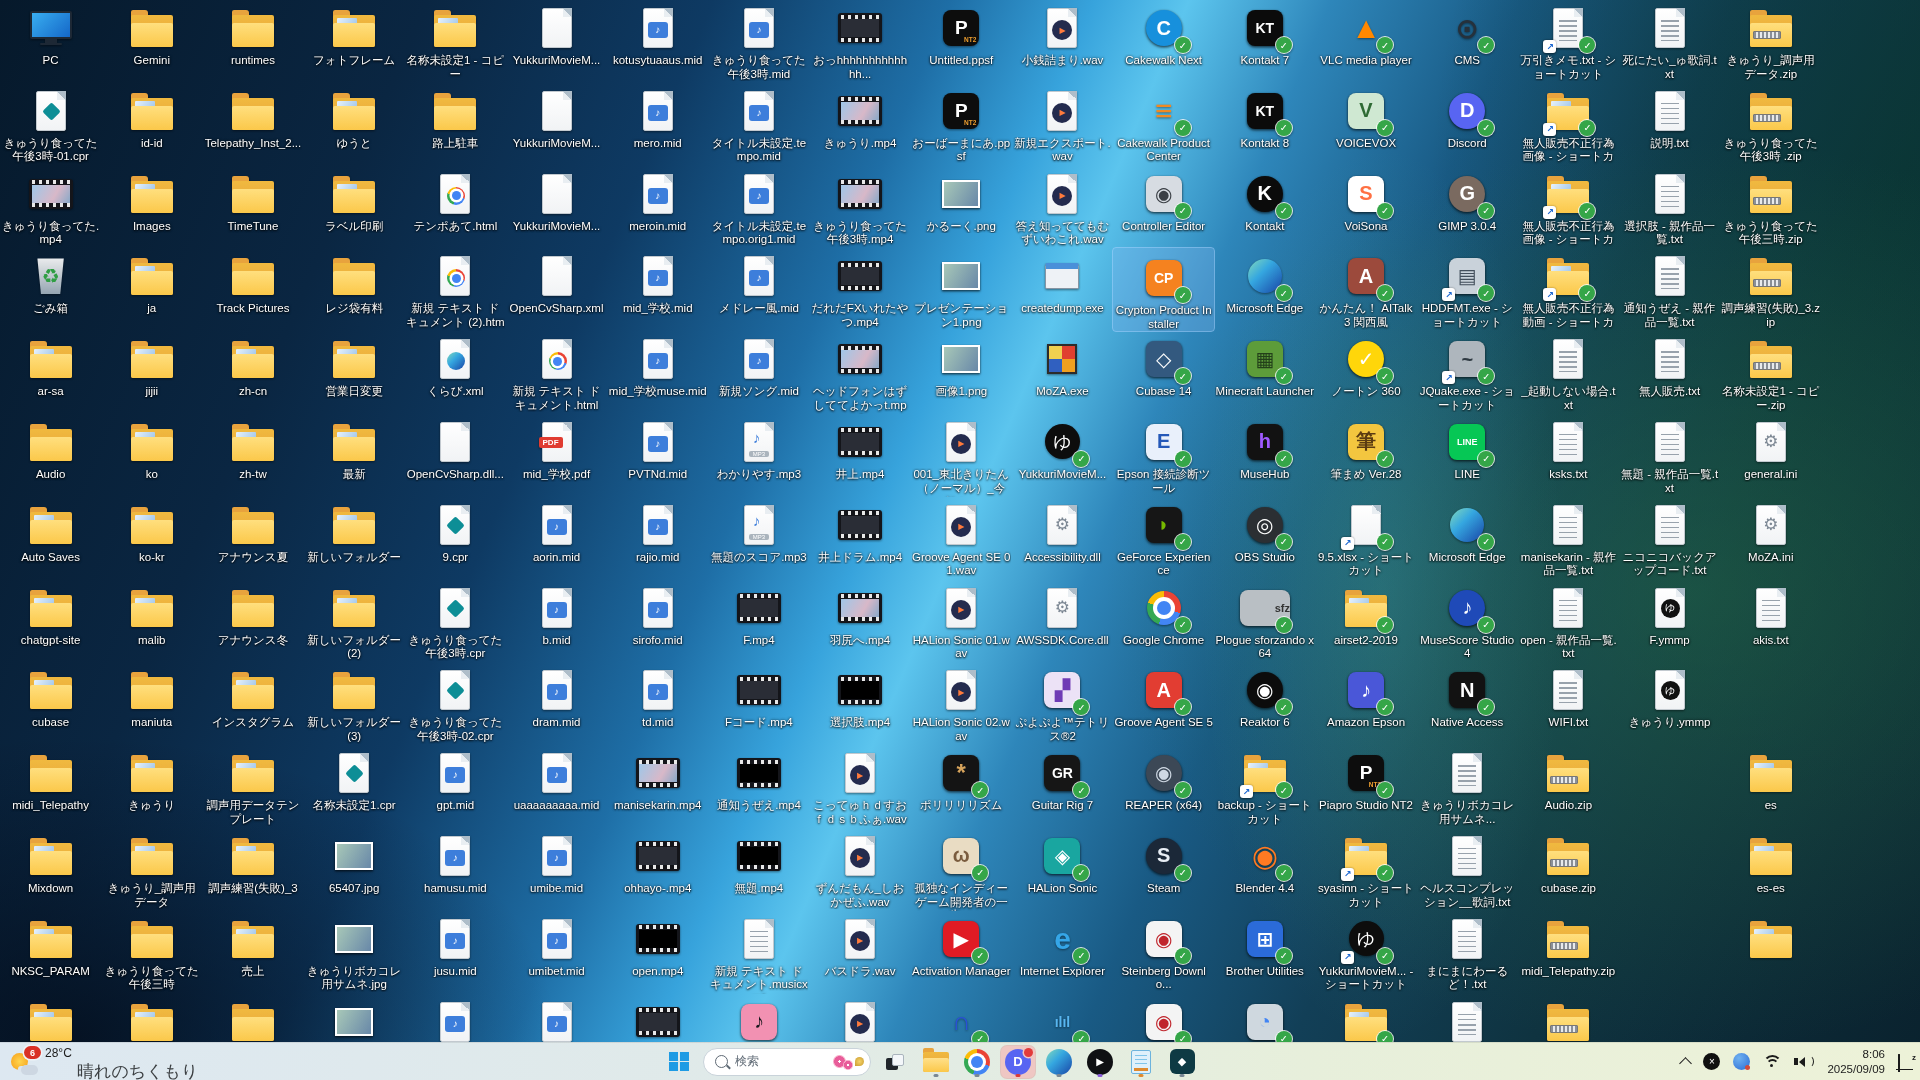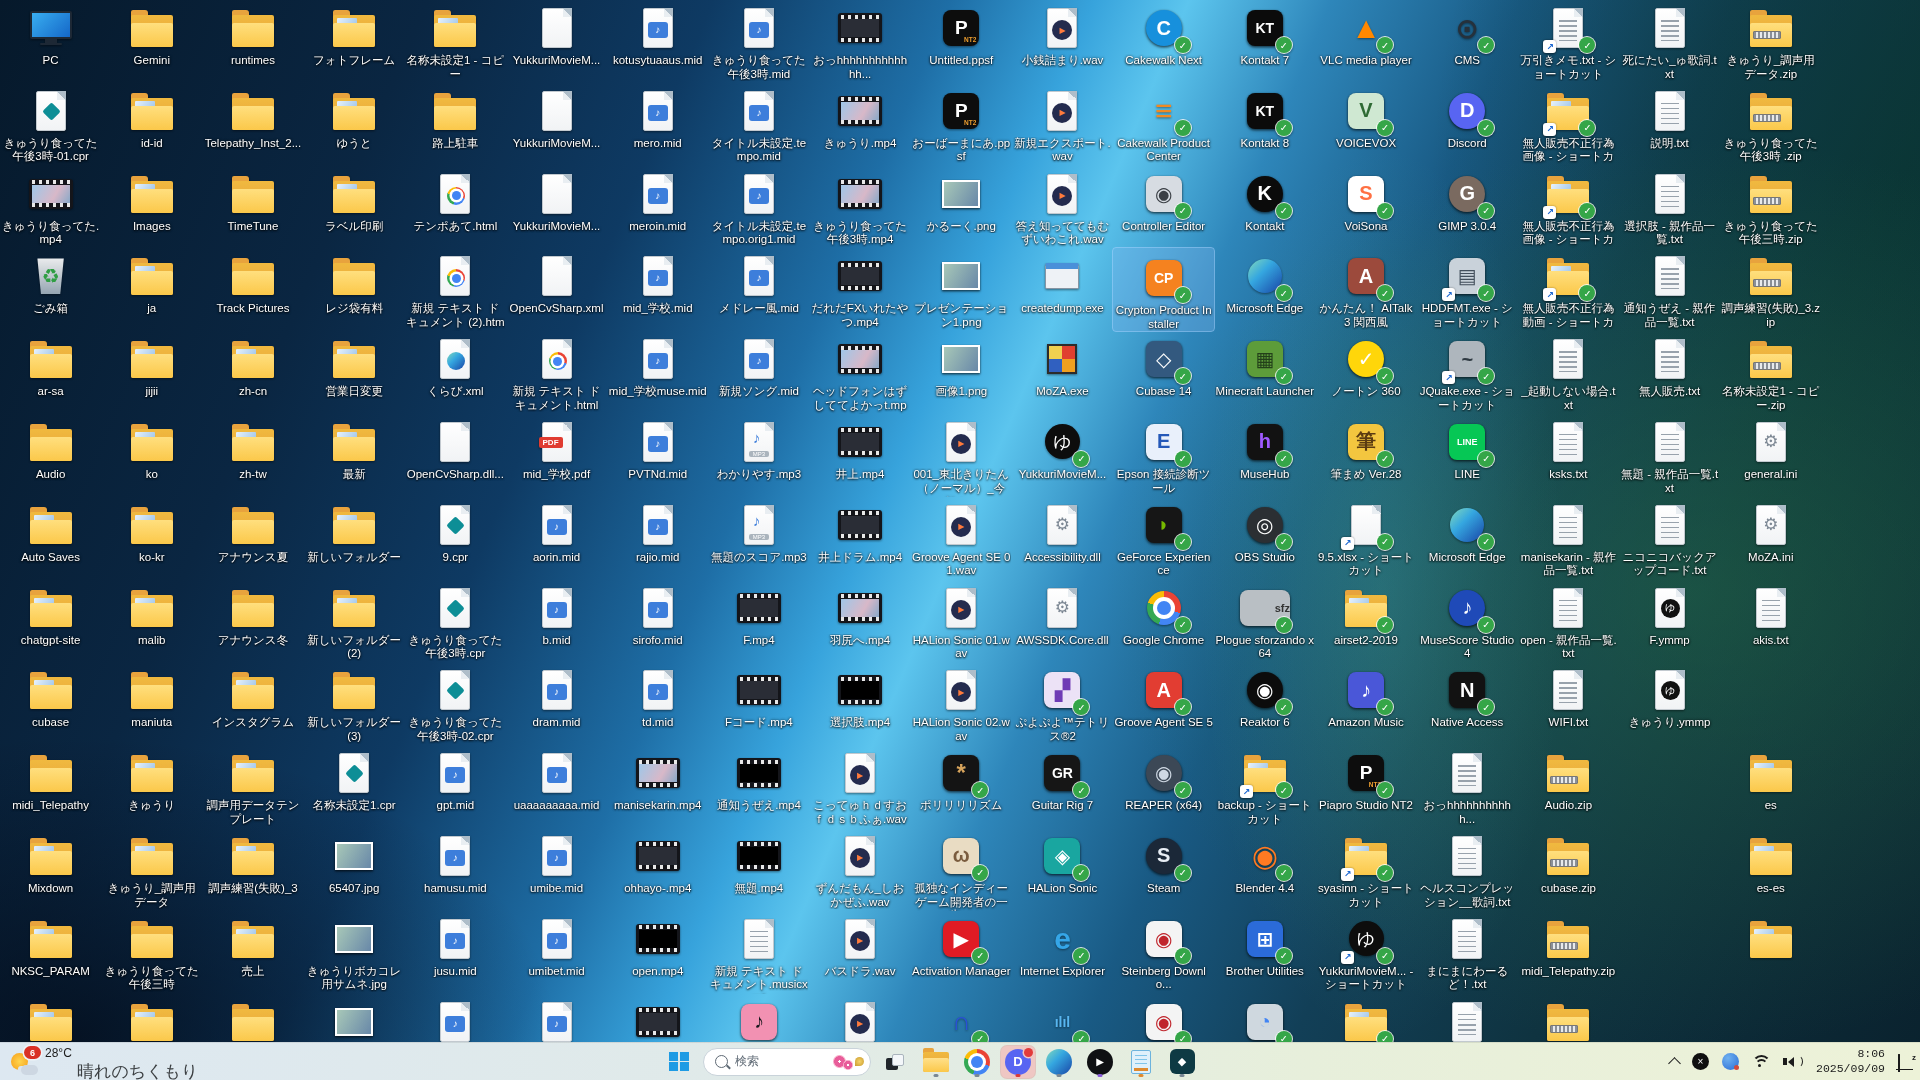--- a/index.html
+++ b/index.html
@@ -175,21 +175,21 @@
   .wifi{position:relative;width:18px;height:13px;}
   .wifi i{position:absolute;border:2px solid transparent;border-top-color:#1b1b1b;border-radius:50%;}
   .wifi .a1{width:15px;height:15px;left:0;top:0;}
   .wifi .a2{width:9px;height:9px;left:3px;top:3.5px;}
   .wifi .d{width:3px;height:3px;background:#1b1b1b;border-radius:50%;left:6.5px;top:8.5px;border:none;}
   .vol{display:flex;align-items:center;}
   .vol .bx{width:4px;height:7px;background:#1b1b1b;}
   .vol .tri{width:0;height:0;border:5px solid transparent;border-right:6px solid #1b1b1b;margin-left:-4px;}
   .vol .arc{width:9px;height:11px;border:1.8px solid transparent;border-right-color:#1b1b1b;
     border-radius:50%;margin-left:-2px;}
-  #clock{text-align:right;line-height:1.3;color:#1b1b1b;font-size:11.5px;font-family:Liberation Mono, monospace;}
+  #clock{text-align:right;line-height:1.3;color:#1b1b1b;font-size:11.5px;}
   .bellwrap{position:relative;width:16px;height:16px;margin-top:3px;}
   .bell{width:11px;height:10px;border:1.6px solid #1b1b1b;border-bottom:none;
     border-radius:6px 6px 1px 1px;margin-top:4px;}
   .bell:after{content:"";position:absolute;left:-2px;right:1px;top:13.5px;height:1.6px;background:#1b1b1b;}
   .zz{position:absolute;top:-2px;right:-2px;font-size:8px;font-weight:700;color:#1b1b1b;}
 </style>
 </head>
 <body>
 
 <div id="wall"></div>
@@ -1610,21 +1610,21 @@
         <div class="ic-app" style="background:#0c0c0c;color:#fff;font-size:20px;border-radius:50%;">◉</div>
         <span class="ovl-check">✓</span>
       </div>
       <div class="lbl">Reaktor 6</div>
     </div>
     <div class="cell">
       <div class="icn">
         <div class="ic-app" style="background:#4a57d8;color:#fff;font-size:20px;">♪</div>
         <span class="ovl-check">✓</span>
       </div>
-      <div class="lbl">Amazon Music</div>
+      <div class="lbl">Amazon Epson</div>
     </div>
     <div class="cell">
       <div class="icn">
         <div class="ic-app" style="background:#121212;color:#fff;font-size:20px;">N</div>
         <span class="ovl-check">✓</span>
       </div>
       <div class="lbl">Native Access</div>
     </div>
     <div class="cell">
       <div class="icn">
@@ -1772,21 +1772,21 @@
         <span class="ovl-check">✓</span>
       </div>
       <div class="lbl">Piapro Studio NT2</div>
     </div>
     <div class="cell">
       <div class="icn">
         <div class="ic-page lines">
           <i class="fold"></i>
         </div>
       </div>
-      <div class="lbl">おっhhhhhhhhhhh...</div>
+      <div class="lbl">きゅうりボカコレ用サムネ...</div>
     </div>
     <div class="cell">
       <div class="icn">
         <div class="ic-folder">
           <i class="tab"></i>
           <i class="back"></i>
           <i class="front"></i>
           <i class="zipper"></i>
         </div>
       </div>

